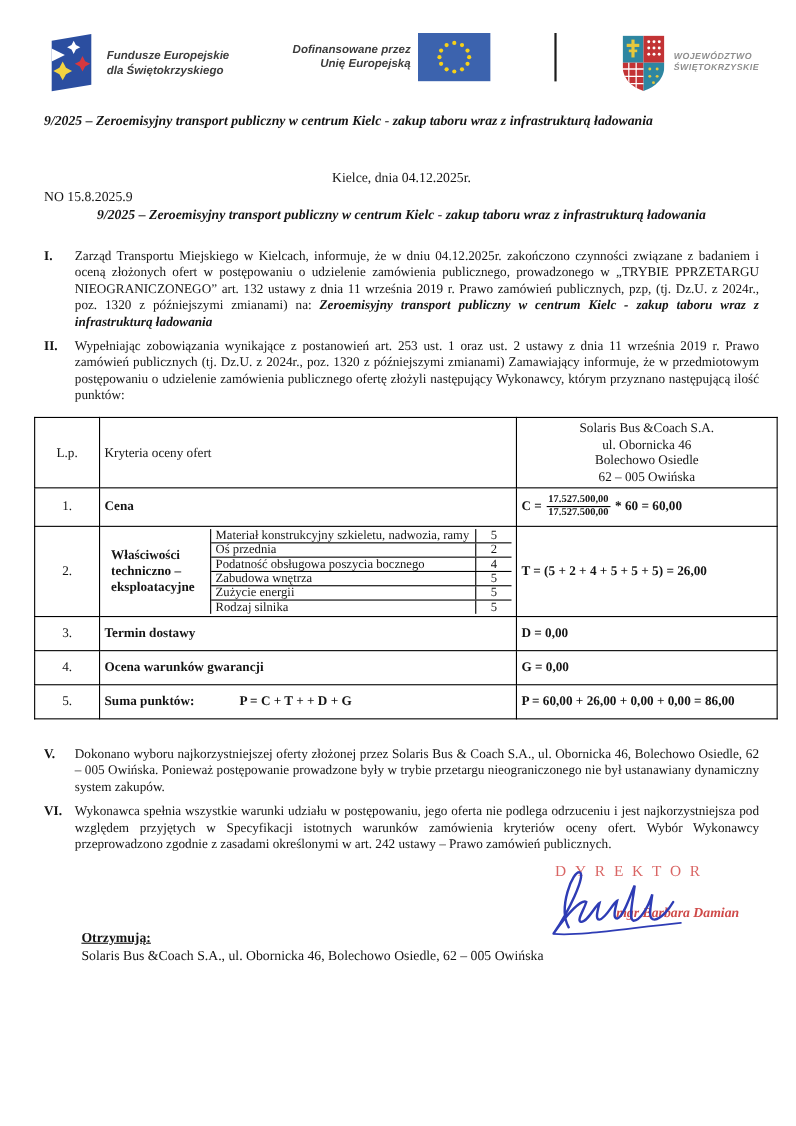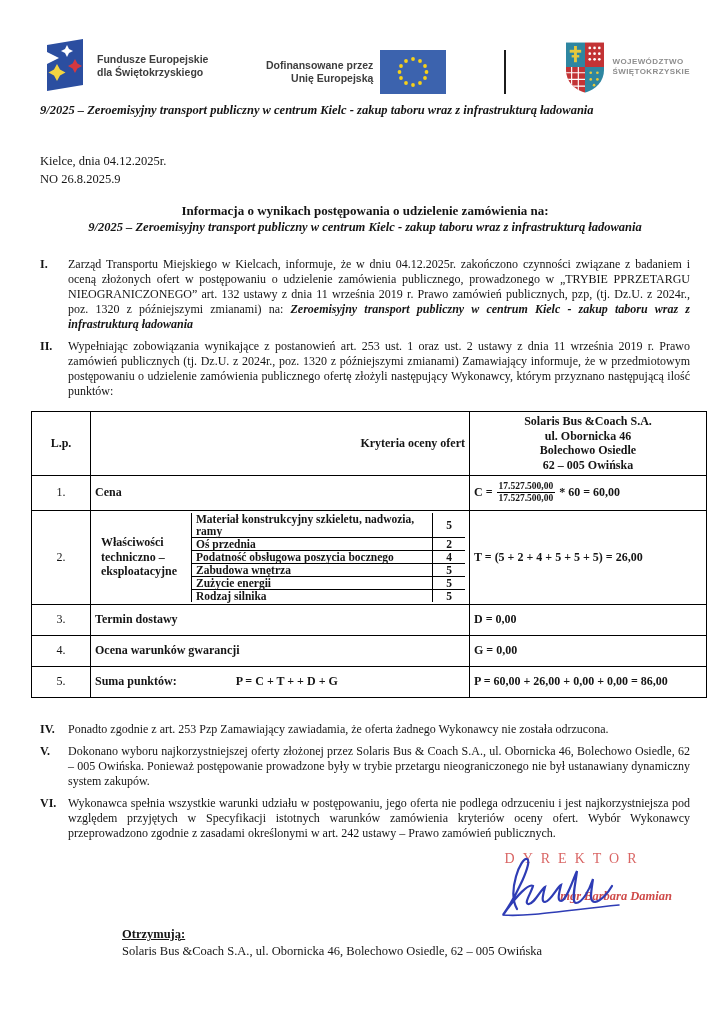--- a/index.html
+++ b/index.html
@@ -3,77 +3,77 @@
 <meta charset="utf-8">
 <style>
   html,body{margin:0;padding:0;}
   body{
     width:724px;height:1024px;overflow:hidden;background:#ffffff;
     font-family:"Liberation Serif", serif;color:#151515;
   }
   .page{width:724px;height:1024px;box-sizing:border-box;padding:30px 34px 0 40px;position:relative;}
 
   
-  .logos{display:flex;align-items:flex-end;justify-content:space-between;height:64px;}
+  .logos{display:flex;align-items:flex-start;justify-content:space-between;height:64px;font-style:italic;}
   .logo-block{display:flex;align-items:center;gap:7px;}
   .logo-text{font-family:"Liberation Sans",sans-serif;font-size:10.5px;font-weight:bold;color:#3d3d3d;line-height:1.25;}
   .logo-text.right{text-align:right;}
   .logo-text.gray{color:#8e8e8e;font-size:8px;letter-spacing:.4px;font-weight:bold;}
   .pl-flag{width:62px;height:38px;display:flex;flex-direction:column;}
   .pl-flag .w{flex:1;background:#fdfdfd;}
   .pl-flag .r{flex:1;background:#e8515a;}
   .divider{width:2px;height:44px;background:#1c1c1c;}
 
   
   .project-line{margin-top:9px;font-size:12.5px;font-weight:bold;font-style:italic;}
 
   
-  .date-line{margin-top:36px;text-align:left;font-size:12.5px;}
+  .date-line{margin-top:36px;text-align:center;font-size:12.5px;}
   .ref-line{margin-top:3px;font-size:12.5px;}
   .doc-title{margin-top:16px;text-align:center;font-size:13px;font-weight:bold;}
   .doc-subtitle{text-align:center;font-size:12.5px;font-weight:bold;font-style:italic;margin-top:1px;}
 
   
   .paras{margin-top:22px;}
   .para{display:flex;margin-bottom:7px;font-size:12px;line-height:15px;}
   .para .num{width:28px;flex:none;font-weight:bold;}
   .para .body{flex:1;text-align:justify;}
   .bi{font-weight:bold;font-style:italic;}
 
   
   table.score{border-collapse:collapse;margin:12px 0 0 -9px;width:662px;table-layout:fixed;font-size:12px;}
   table.score td{border:1px solid #000;padding:2px 4px;vertical-align:middle;}
   td.c-lp{width:50px;text-align:center;}
   td.c-crit{width:370px;font-weight:bold;padding-left:8px;}
   td.c-val{width:228px;font-weight:bold;padding-left:6px;}
-  tr.hdr td{height:58px;text-align:center;font-weight:bold;}
+  tr.hdr td{height:58px;text-align:center;font-weight:normal;}
   .bidder-lines div{line-height:1.22;}
   .formula{display:flex;align-items:center;font-weight:bold;}
   .frac{display:inline-flex;flex-direction:column;font-size:9.5px;line-height:1.15;text-align:center;margin:0 4px;font-weight:bold;}
   .frac .top{border-bottom:1px solid #000;padding:0 2px;}
   td.tech-cell{padding:0;font-weight:normal;}
   .tech{display:flex;align-items:stretch;height:100%;}
   .tech-label{width:90px;flex:none;display:flex;align-items:center;font-weight:bold;padding-left:6px;line-height:1.2;}
   .tech-rows{flex:1;display:flex;flex-direction:column;border-left:1px solid #000;}
-  .subrow{display:flex;border-bottom:1px solid #000;flex:1;align-items:center;font-weight:bold;}
+  .subrow{display:flex;border-bottom:1px solid #000;flex:1;align-items:center;}
   .subrow:last-child{border-bottom:none;gap:12px;}
   .sub-name{flex:1;padding:0 4px;font-size:11.5px;}
   .sub-score{width:32px;flex:none;border-left:1px solid #000;text-align:center;align-self:stretch;display:flex;align-items:center;justify-content:center;font-size:11.5px;}
-  .suma-formula{margin-left:56px;}
+  .suma-formula{margin-left:38px;}
   tr.r1 td{height:30px;}
   tr.r345 td{height:26px;}
 
   
   .closing-paras{margin-top:24px;}
   .sig-footer{position:relative;margin-top:10px;height:120px;}
   .stamp{position:absolute;right:8px;top:0;width:215px;height:70px;}
   .stamp-title{color:#d4504f;opacity:.88;font-weight:normal;font-size:14px;letter-spacing:8px;text-align:center;}
   .stamp-name{color:#cf4a49;font-weight:bold;font-style:italic;font-size:12.5px;text-align:right;margin-top:22px;padding-right:10px;}
   .sig-scribble{position:absolute;left:2px;top:-4px;width:210px;height:74px;}
-  .footer{position:absolute;left:34px;bottom:12px;font-size:12.5px;margin-left:48px;}
+  .footer{position:absolute;left:34px;bottom:28px;font-size:12.5px;}
   .footer-label{font-weight:bold;text-decoration:underline;}
   .footer-recipient{margin-top:2px;}
 </style>
 </head>
 <body>
 
 <div class="page">
 
   <header class="logos">
     <div class="logo-block">
@@ -162,41 +162,40 @@
       <div class="logo-text gray">
         <div>WOJEWÓDZTWO</div>
         <div>ŚWIĘTOKRZYSKIE</div>
       </div>
     </div>
   </header>
 
   <div class="project-line">9/2025 – Zeroemisyjny transport publiczny w centrum Kielc - zakup taboru wraz z infrastrukturą ładowania</div>
 
   <div class="date-line">Kielce, dnia 04.12.2025r.</div>
-  <div class="ref-line">NO 26.8.2025.9</div>
-
-  <div class="doc-title">Informacja o wynikach postępowania o udzielenie zamówienia na:</div>
+  <div class="ref-line">NO 15.8.2025.9</div>
+
   <div class="doc-subtitle">9/2025 – Zeroemisyjny transport publiczny w centrum Kielc - zakup taboru wraz z infrastrukturą ładowania</div>
 
   <div class="paras">
     <div class="para">
       <div class="num">I.</div>
       <div class="body"><span>Zarząd Transportu Miejskiego w Kielcach, informuje, że w dniu 04.12.2025r. zakończono czynności związane z badaniem i oceną złożonych ofert w postępowaniu o udzielenie zamówienia publicznego, prowadzonego w „TRYBIE PPRZETARGU NIEOGRANICZONEGO” art. 132 ustawy z dnia 11 września 2019 r. Prawo zamówień publicznych, pzp, (tj. Dz.U. z 2024r., poz. 1320 z późniejszymi zmianami) na: </span><span class="bi">Zeroemisyjny transport publiczny w centrum Kielc - zakup taboru wraz z infrastrukturą ładowania</span></div>
     </div>
     <div class="para">
       <div class="num">II.</div>
       <div class="body">Wypełniając zobowiązania wynikające z postanowień art. 253 ust. 1 oraz ust. 2 ustawy z dnia 11 września 2019 r. Prawo zamówień publicznych (tj. Dz.U. z 2024r., poz. 1320 z późniejszymi zmianami) Zamawiający informuje, że w przedmiotowym postępowaniu o udzielenie zamówienia publicznego ofertę złożyli następujący Wykonawcy, którym przyznano następującą ilość punktów:</div>
     </div>
   </div>
 
   <table class="score">
     <tbody>
         <tr class="hdr">
       <td class="c-lp">L.p.</td>
-      <td class="c-crit" style="text-align:right;padding-left:4px;">Kryteria oceny ofert</td>
+      <td class="c-crit" style="text-align:left;padding-left:4px;">Kryteria oceny ofert</td>
       <td class="c-val" style="padding-left:4px;">
         <div class="bidder-lines">
           <div>Solaris Bus &amp;Coach S.A.</div>
           <div>ul. Obornicka 46</div>
           <div>Bolechowo Osiedle</div>
           <div>62 – 005 Owińska</div>
         </div>
       </td>
     </tr>
     <tr class="r1">
@@ -264,24 +263,20 @@
         <span>Suma punktów:</span>
         <span class="suma-formula">P = C + T + + D + G</span>
       </td>
       <td class="c-val">P = 60,00 + 26,00 + 0,00 + 0,00 = 86,00</td>
     </tr>
   </tbody>
     </table>
 
   <div class="paras closing-paras">
     <div class="para">
-      <div class="num">IV.</div>
-      <div class="body">Ponadto zgodnie z art. 253 Pzp Zamawiający zawiadamia, że oferta żadnego Wykonawcy nie została odrzucona.</div>
-    </div>
-    <div class="para">
       <div class="num">V.</div>
       <div class="body">Dokonano wyboru najkorzystniejszej oferty złożonej przez Solaris Bus &amp; Coach S.A., ul. Obornicka 46, Bolechowo Osiedle, 62 – 005 Owińska. Ponieważ postępowanie prowadzone były w trybie przetargu nieograniczonego nie był ustanawiany dynamiczny system zakupów.</div>
     </div>
     <div class="para">
       <div class="num">VI.</div>
       <div class="body">Wykonawca spełnia wszystkie warunki udziału w postępowaniu, jego oferta nie podlega odrzuceniu i jest najkorzystniejsza pod względem przyjętych w Specyfikacji istotnych warunków zamówienia kryteriów oceny ofert. Wybór Wykonawcy przeprowadzono zgodnie z zasadami określonymi w art. 242 ustawy – Prawo zamówień publicznych.</div>
     </div>
   </div>
 
   <div class="sig-footer">

